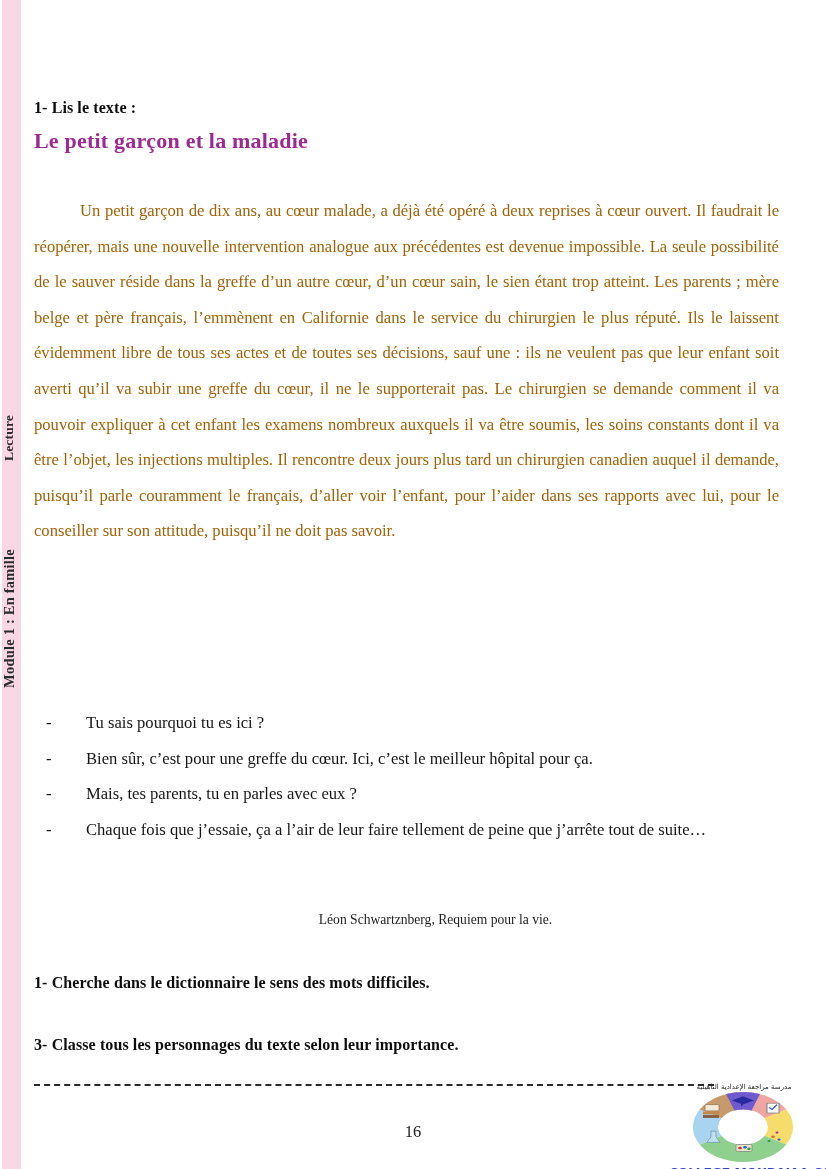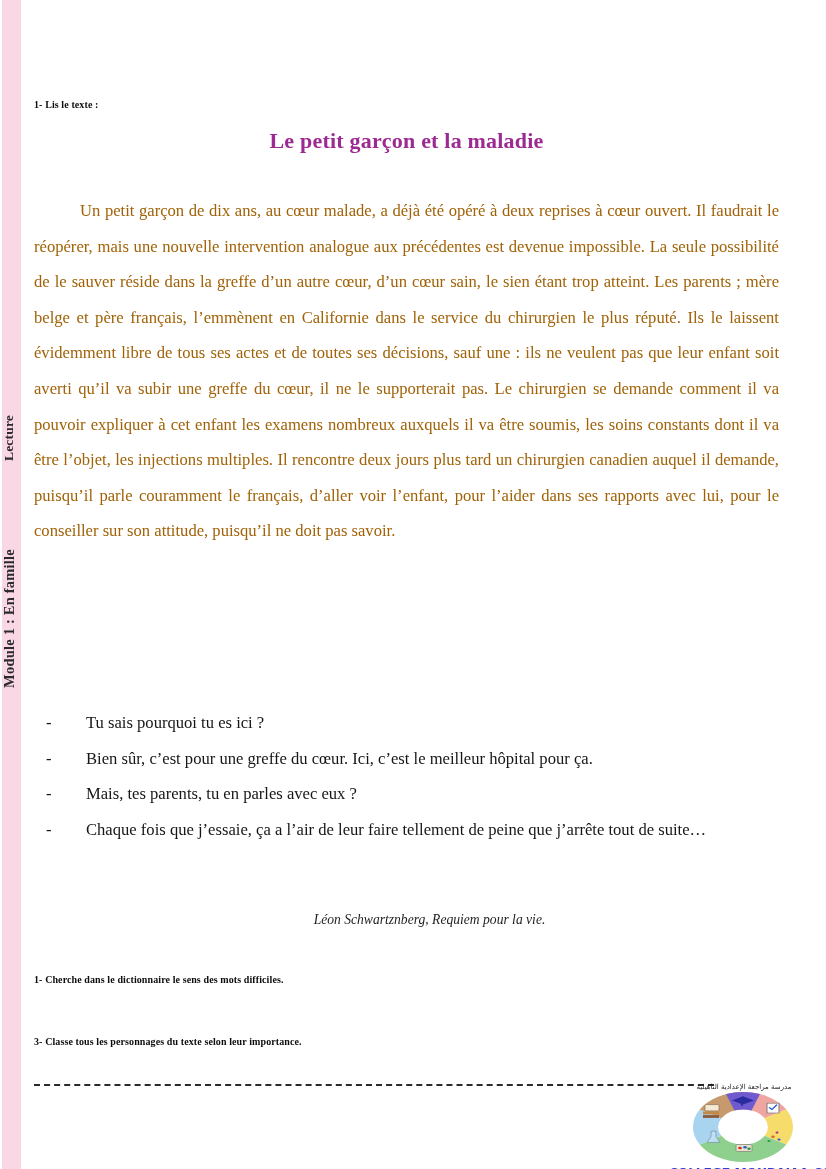--- a/index.html
+++ b/index.html
@@ -59,32 +59,32 @@
   
   .content {
     position: absolute;
     left: 34px;
     top: 0;
     width: 745px;
   }
 
   .instruction {
     font-weight: bold;
-    font-size: 10px;
+    font-size: 16px;
     color: #0d0d0d;
     letter-spacing: .1px;
   }
   .instruction-1 { position: absolute; top: 99px; left: 0; }
 
   .doc-title {
     position: absolute;
     top: 128px;
     left: 0;
     width: 745px;
-    text-align: center;
+    text-align: left;
     font-size: 22px;
     font-weight: bold;
     color: #9c2a92;
     letter-spacing: .2px;
   }
 
   .passage {
     position: absolute;
     top: 193px;
     left: 0;
@@ -120,24 +120,23 @@
     top: 0;
   }
   .dialogue .line .txt {
     display: block;
     font-family: Liberation Serif, serif;
   }
 
   .attribution {
     position: absolute;
     top: 912px;
-    left: 8px;
-    width: 745px;
-    text-align: center;
-    font-style: italic;
+    left: 14px;
+    width: 745px;
+    text-align: center;
     font-size: 13.6px;
     color: #1d1d1d;
     padding-left: 30px;
     box-sizing: border-box;
   }
 
   .instruction-2 { position: absolute; top: 974px; left: 0; }
   .instruction-3 { position: absolute; top: 1036px; left: 0; }
 
   
@@ -245,20 +244,21 @@
 
     <div class="attribution">Léon Schwartznberg, Requiem pour la vie.</div>
 
     <div class="instruction instruction-2">1- Cherche dans le dictionnaire le sens des mots difficiles.</div>
     <div class="instruction instruction-3">3- Classe tous les personnages du texte selon leur importance.</div>
 
   </div>
 
   <div class="cut-line"></div>
 
+  <div class="page-number">16</div>
 
   <div class="logo">
     <div class="logo-arabic">مدرسة مراجعة الإعدادية التأهيلية</div>
     <div class="logo-ring-wrap">
       <svg viewBox="0 0 104 72" width="104" height="72" aria-hidden="true">
         <g transform="translate(52,36)">
 
           <g transform="scale(1,0.70)">
             <path d="M0,-50 A50,50 0 0,1 43.3,-25 L21.6,-12.5 A25,25 0 0,0 0,-25 Z" fill="#f0a6a0"></path>
             <path d="M43.3,-25 A50,50 0 0,1 43.3,25 L21.6,12.5 A25,25 0 0,0 21.6,-12.5 Z" fill="#f6dc6b"></path>

